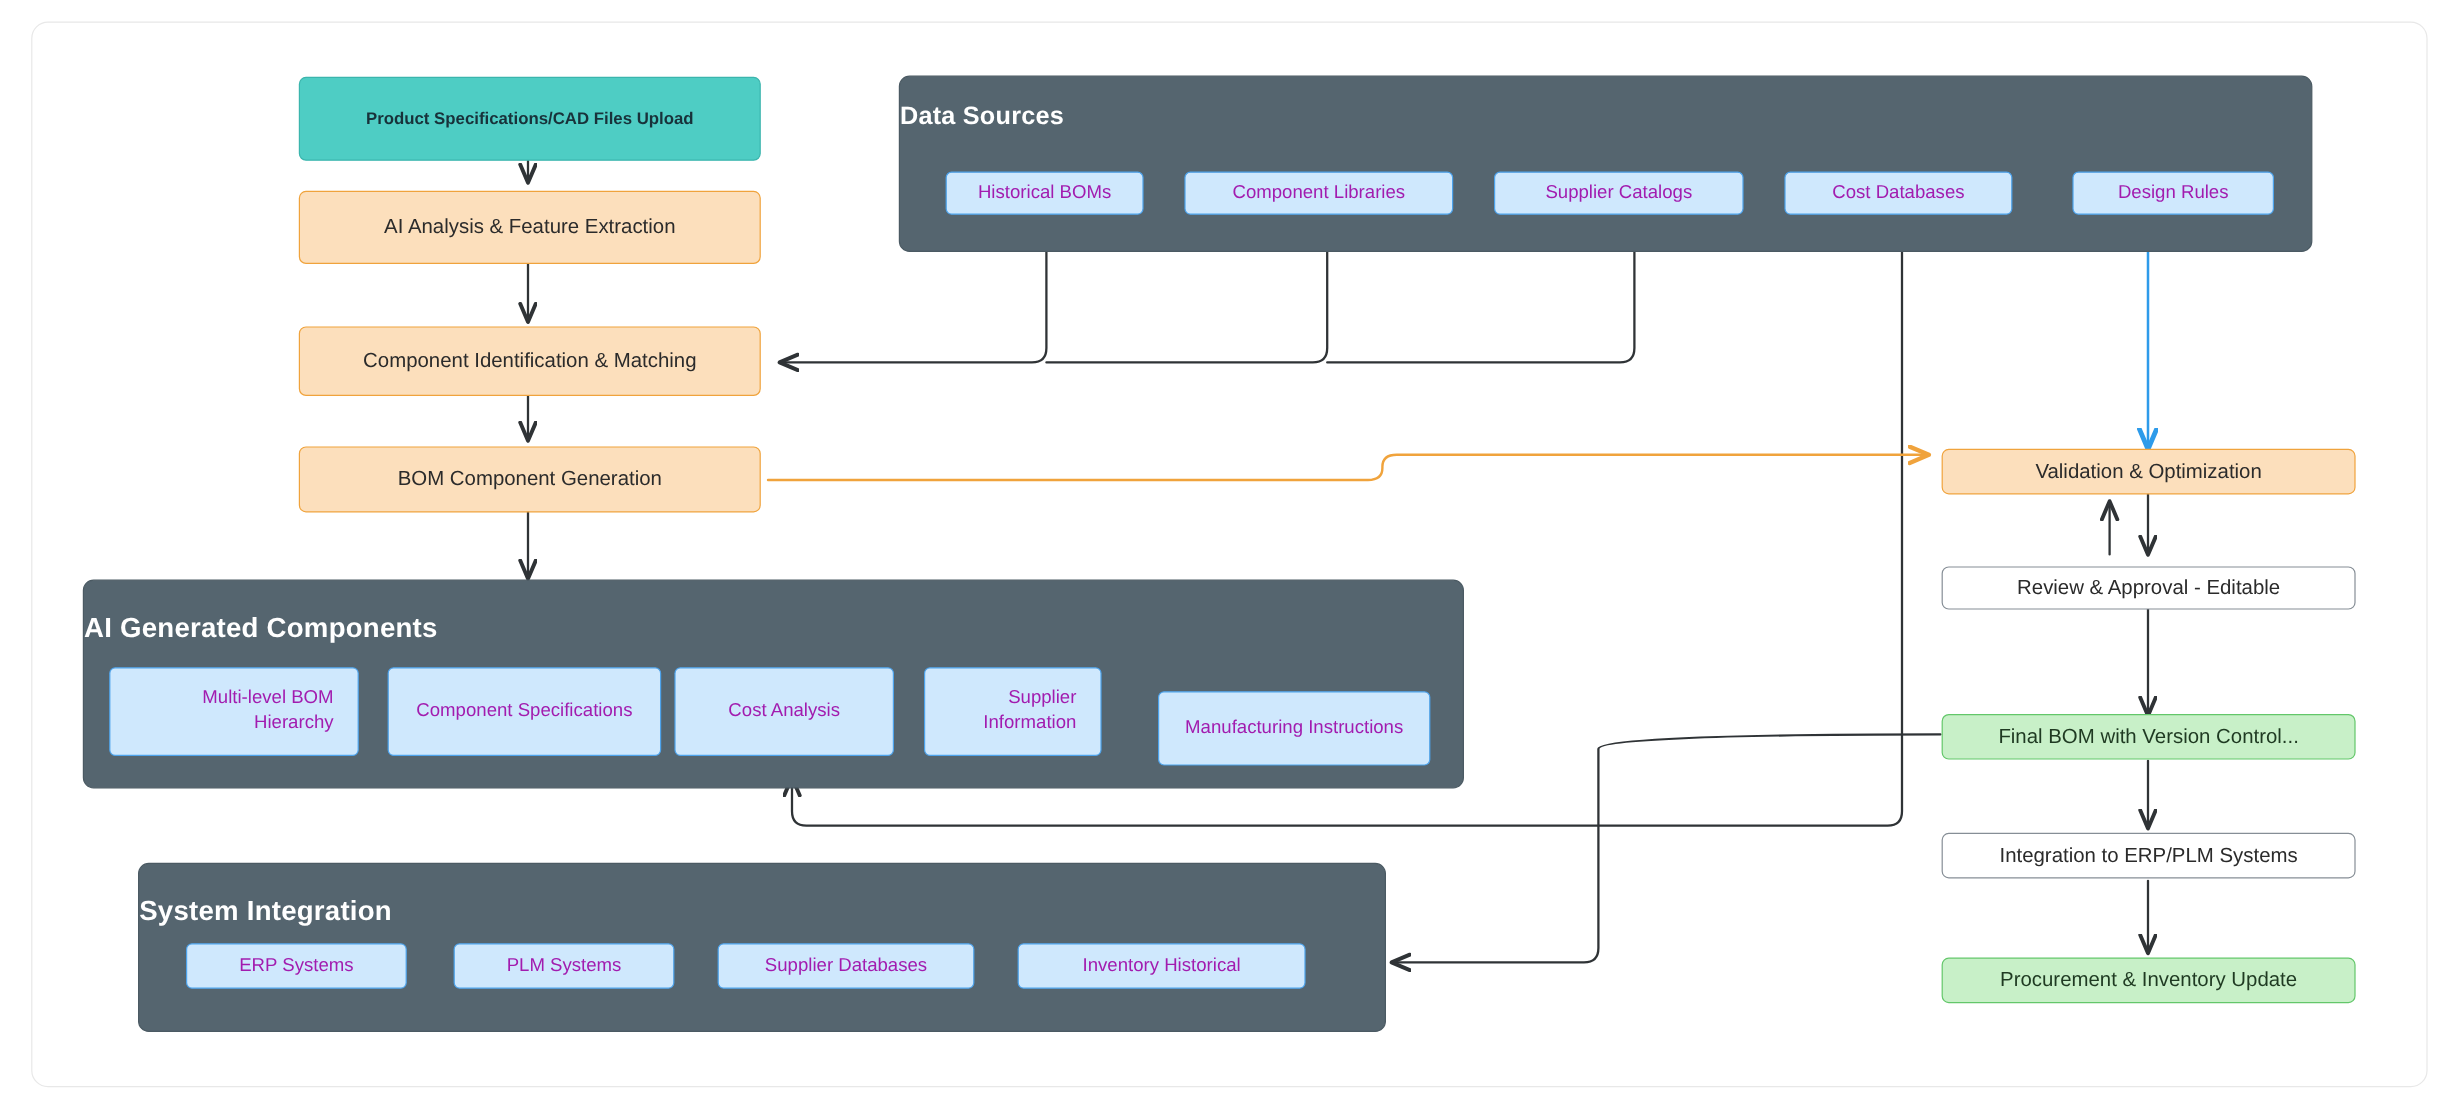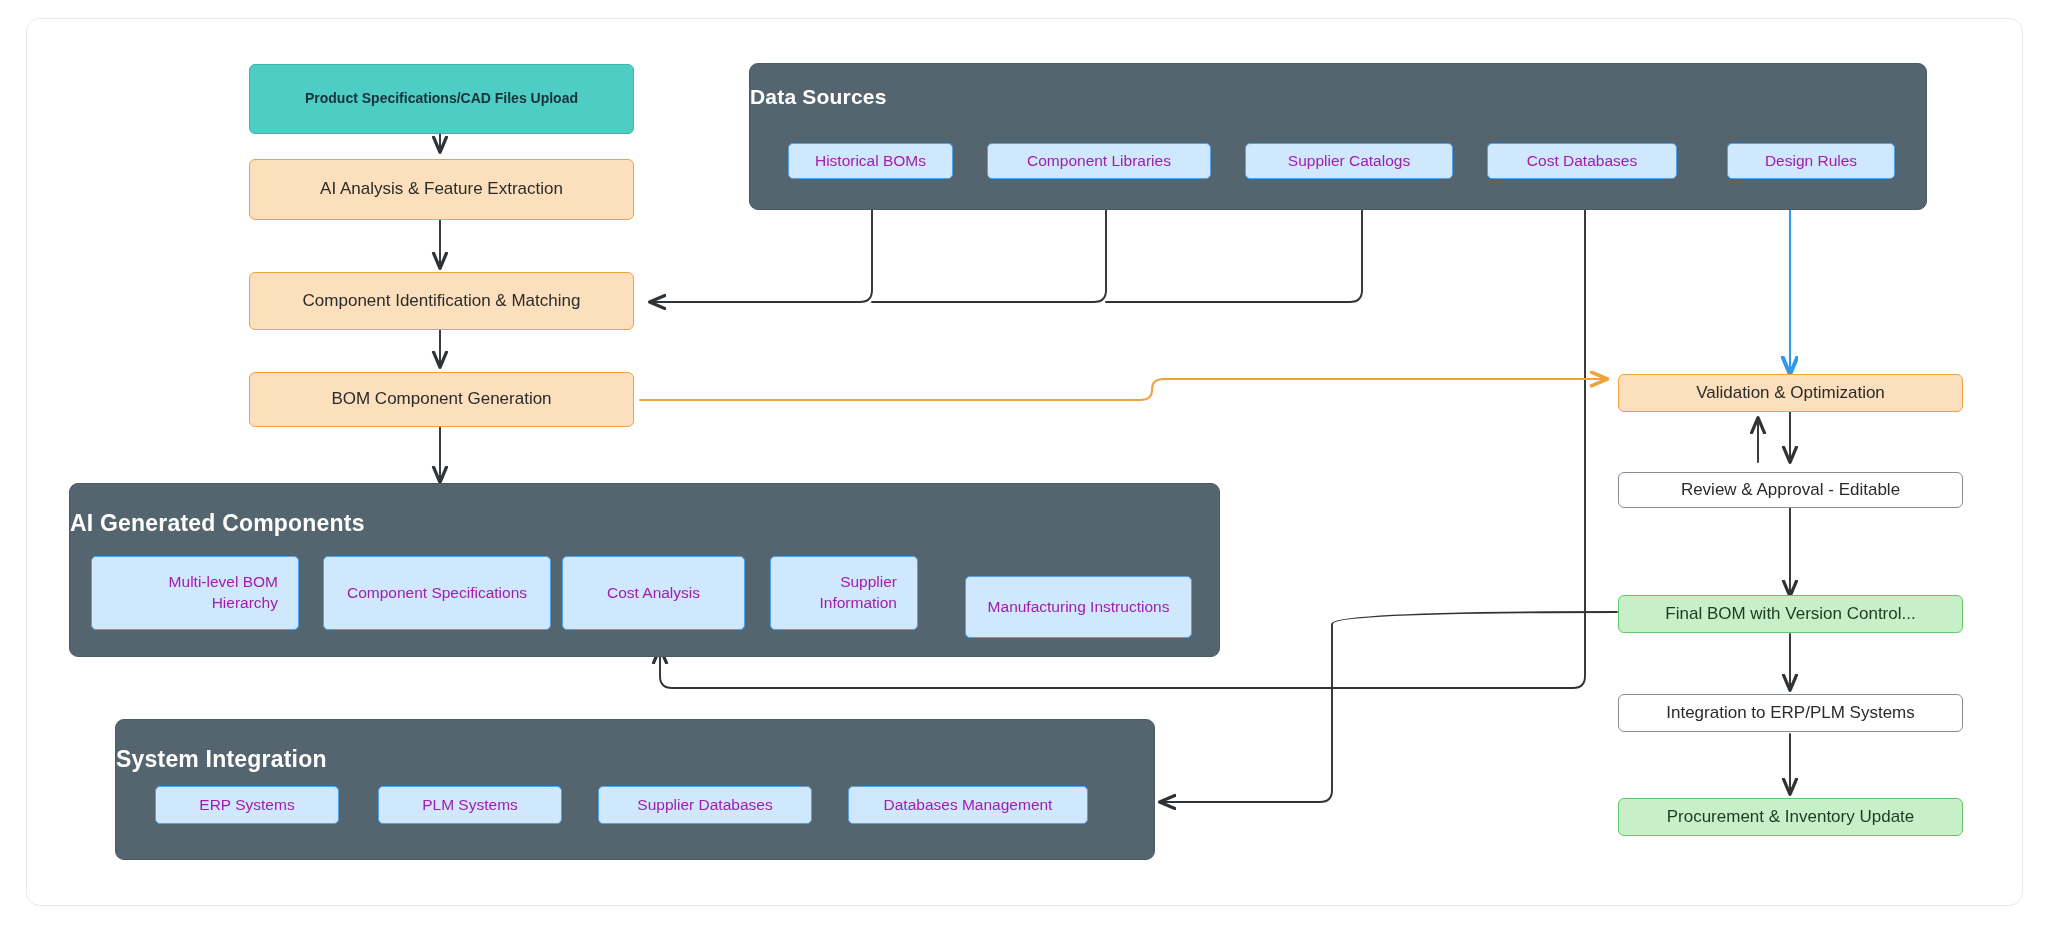--- a/index.html
+++ b/index.html
@@ -191,21 +191,21 @@
     <div class="grp-child" style="left:39px; top:66px; width:184px; height:38px;">
       <span>ERP Systems</span>
     </div>
     <div class="grp-child" style="left:262px; top:66px; width:184px; height:38px;">
       <span>PLM Systems</span>
     </div>
     <div class="grp-child" style="left:482px; top:66px; width:214px; height:38px;">
       <span>Supplier Databases</span>
     </div>
     <div class="grp-child" style="left:732px; top:66px; width:240px; height:38px;">
-      <span>Databases Management</span>
+      <span>Inventory Historical</span>
     </div>
   </div>
 
   <div class="node skin-orange" style="left:1618px; top:374px; width:345px; height:38px; font-size:17px;">
     <span>Validation &amp; Optimization</span>
   </div>
 
   <div class="node skin-plain" style="left:1618px; top:472px; width:345px; height:36px; font-size:17px;">
     <span>Review &amp; Approval - Editable</span>
   </div>

